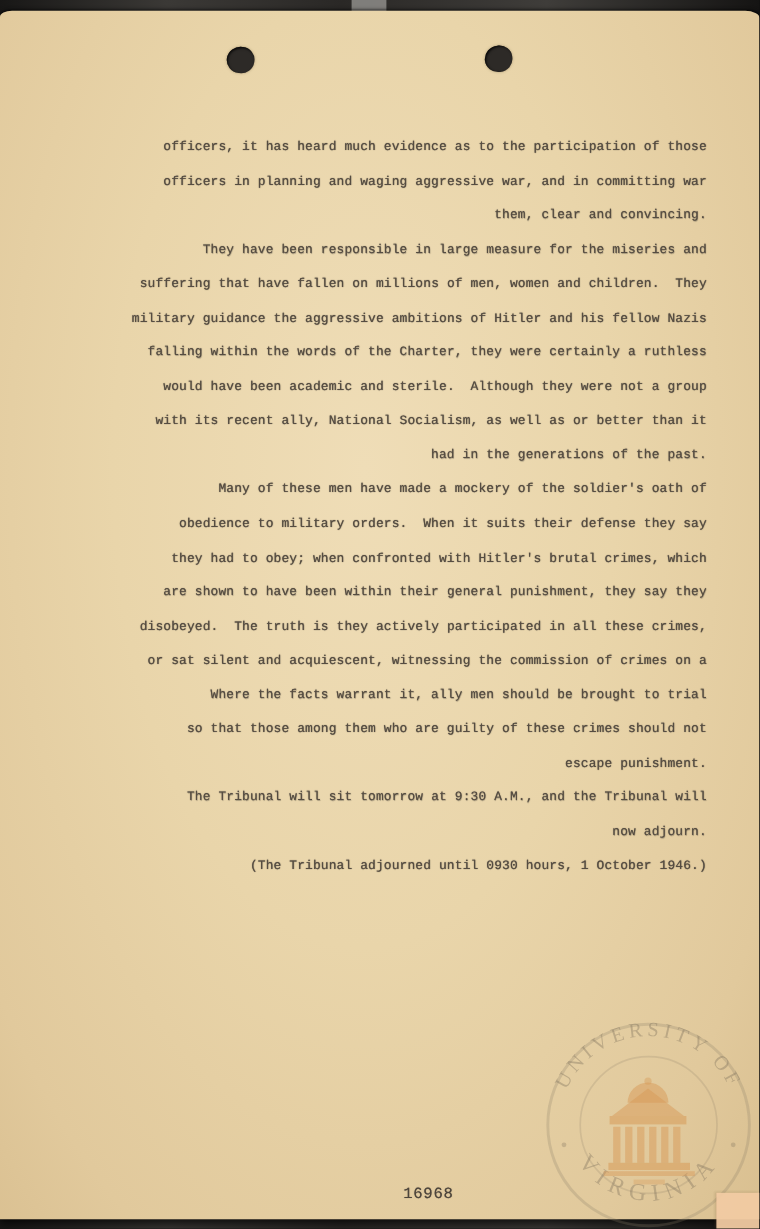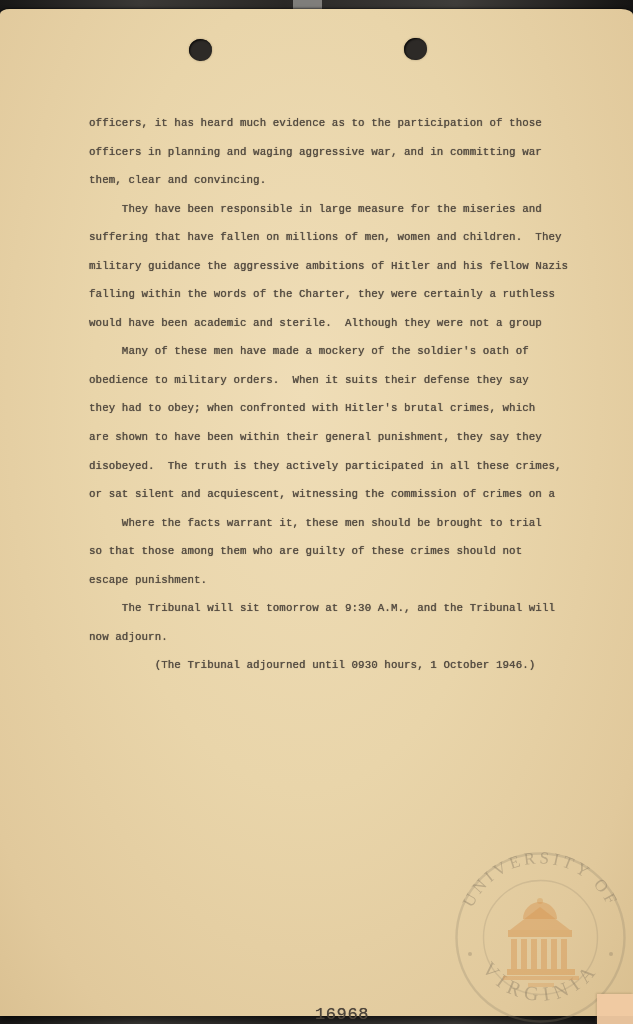--- a/index.html
+++ b/index.html
@@ -24,26 +24,25 @@
     box-shadow:inset 1px 1px 2px rgba(0,0,0,.8), 0 0 2px rgba(90,75,50,.5);
   }
   .hole-l{left:189px;top:30px;transform:rotate(8deg);}
   .hole-r{left:404px;top:29px;transform:rotate(-6deg);}
   .textblock{
     position:absolute;left:89px;top:100px;width:500px;
     color:#554c41;font-size:10.7px;line-height:28.55px;
     letter-spacing:0.15px;
     text-shadow:0 0 0.8px rgba(84,76,66,.85), 0.4px 0.4px 0.6px rgba(84,76,66,.35);
   }
-  .tline{white-space:pre;height:28.55px;}
+  .tline{white-space:pre;height:28.55px;text-align:right;}
   .pagenum{
-    position:absolute;left:315px;top:978px;
-    color:#4d453b;font-size:17px;letter-spacing:.6px;
+    position:absolute;left:336px;top:978px;
+    color:#4d453b;font-size:13px;letter-spacing:.6px;
     text-shadow:0 0 .7px rgba(77,69,59,.8);
-    margin-top:18px;
   }
   .seal{position:absolute;left:448px;top:836px;width:185px;height:185px;}
   .corner-tab{
     position:absolute;left:597px;top:994px;width:36px;height:30px;
     background:#f2cba3;opacity:.95;box-shadow:-1px -1px 2px rgba(120,90,60,.25);
   }
 </style>
 </head>
 <body>
 
@@ -58,27 +57,29 @@
 
     <div class="textblock">
         <div class="tline">officers, it has heard much evidence as to the participation of those</div>
         <div class="tline">officers in planning and waging aggressive war, and in committing war</div>
         <div class="tline">them, clear and convincing.</div>
         <div class="tline">     They have been responsible in large measure for the miseries and</div>
         <div class="tline">suffering that have fallen on millions of men, women and children.  They</div>
         <div class="tline">military guidance the aggressive ambitions of Hitler and his fellow Nazis</div>
         <div class="tline">falling within the words of the Charter, they were certainly a ruthless</div>
         <div class="tline">would have been academic and sterile.  Although they were not a group</div>
+        <div class="tline">with its recent ally, National Socialism, as well as or better than it</div>
+        <div class="tline">had in the generations of the past.</div>
         <div class="tline">     Many of these men have made a mockery of the soldier's oath of</div>
         <div class="tline">obedience to military orders.  When it suits their defense they say</div>
         <div class="tline">they had to obey; when confronted with Hitler's brutal crimes, which</div>
         <div class="tline">are shown to have been within their general punishment, they say they</div>
         <div class="tline">disobeyed.  The truth is they actively participated in all these crimes,</div>
         <div class="tline">or sat silent and acquiescent, witnessing the commission of crimes on a</div>
-        <div class="tline">     Where the facts warrant it, these men should be brought to trial</div>
+        <div class="tline">     Where the facts warrant it, ally men should be brought to trial</div>
         <div class="tline">so that those among them who are guilty of these crimes should not</div>
         <div class="tline">escape punishment.</div>
         <div class="tline">     The Tribunal will sit tomorrow at 9:30 A.M., and the Tribunal will</div>
         <div class="tline">now adjourn.</div>
         <div class="tline">          (The Tribunal adjourned until 0930 hours, 1 October 1946.)</div>
       </div>
 
     <svg class="seal" viewBox="0 0 185 185" xmlns="http://www.w3.org/2000/svg">
       <defs>
         <path id="arcTop" d="M 18 93 A 74 74 0 0 1 167 93"></path>

